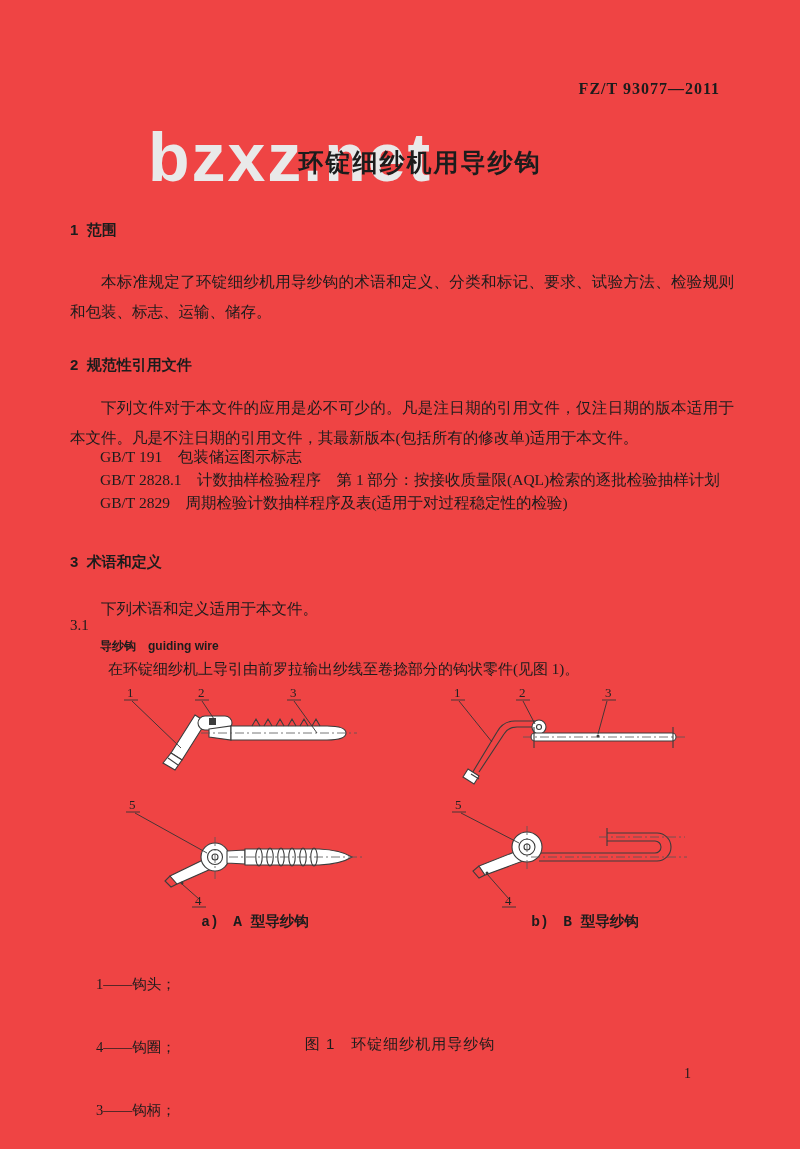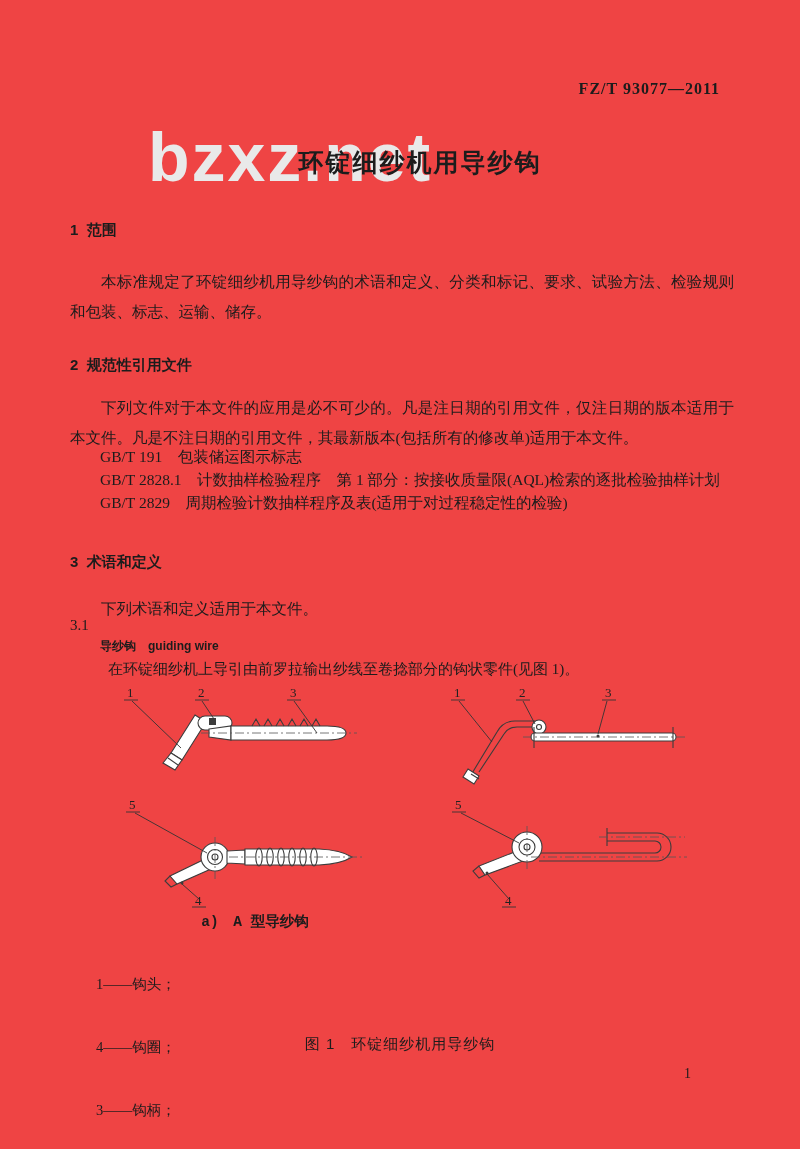--- a/index.html
+++ b/index.html
@@ -194,20 +194,21 @@
     <text x="20" y="14">5</text>
     <line class="ldr" x1="17" y1="17" x2="31" y2="17"></line>
     <line class="ldr" x1="26" y1="18" x2="84" y2="48"></line>
     <text x="70" y="110">4</text>
     <line class="ldr" x1="67" y1="112" x2="81" y2="112"></line>
     <line class="ldr" x1="74" y1="104" x2="52" y2="79"></line>
     <circle cx="52" cy="78" r="1.5" fill="#3c3c3c"></circle>
   </svg>
 
   <div class="fig-caption-sub" style="left:105px;top:912px">a)　A 型导纱钩</div>
+  <div class="fig-caption-sub" style="left:435px;top:912px">b)　B 型导纱钩</div>
 
   <div class="abs legend">
     <div>1——钩头；</div>
     <div>4——钩圈；</div>
     <div>3——钩柄；</div>
     
     
   </div>
 
   <div class="abs fig-caption">图 1　环锭细纱机用导纱钩</div>

